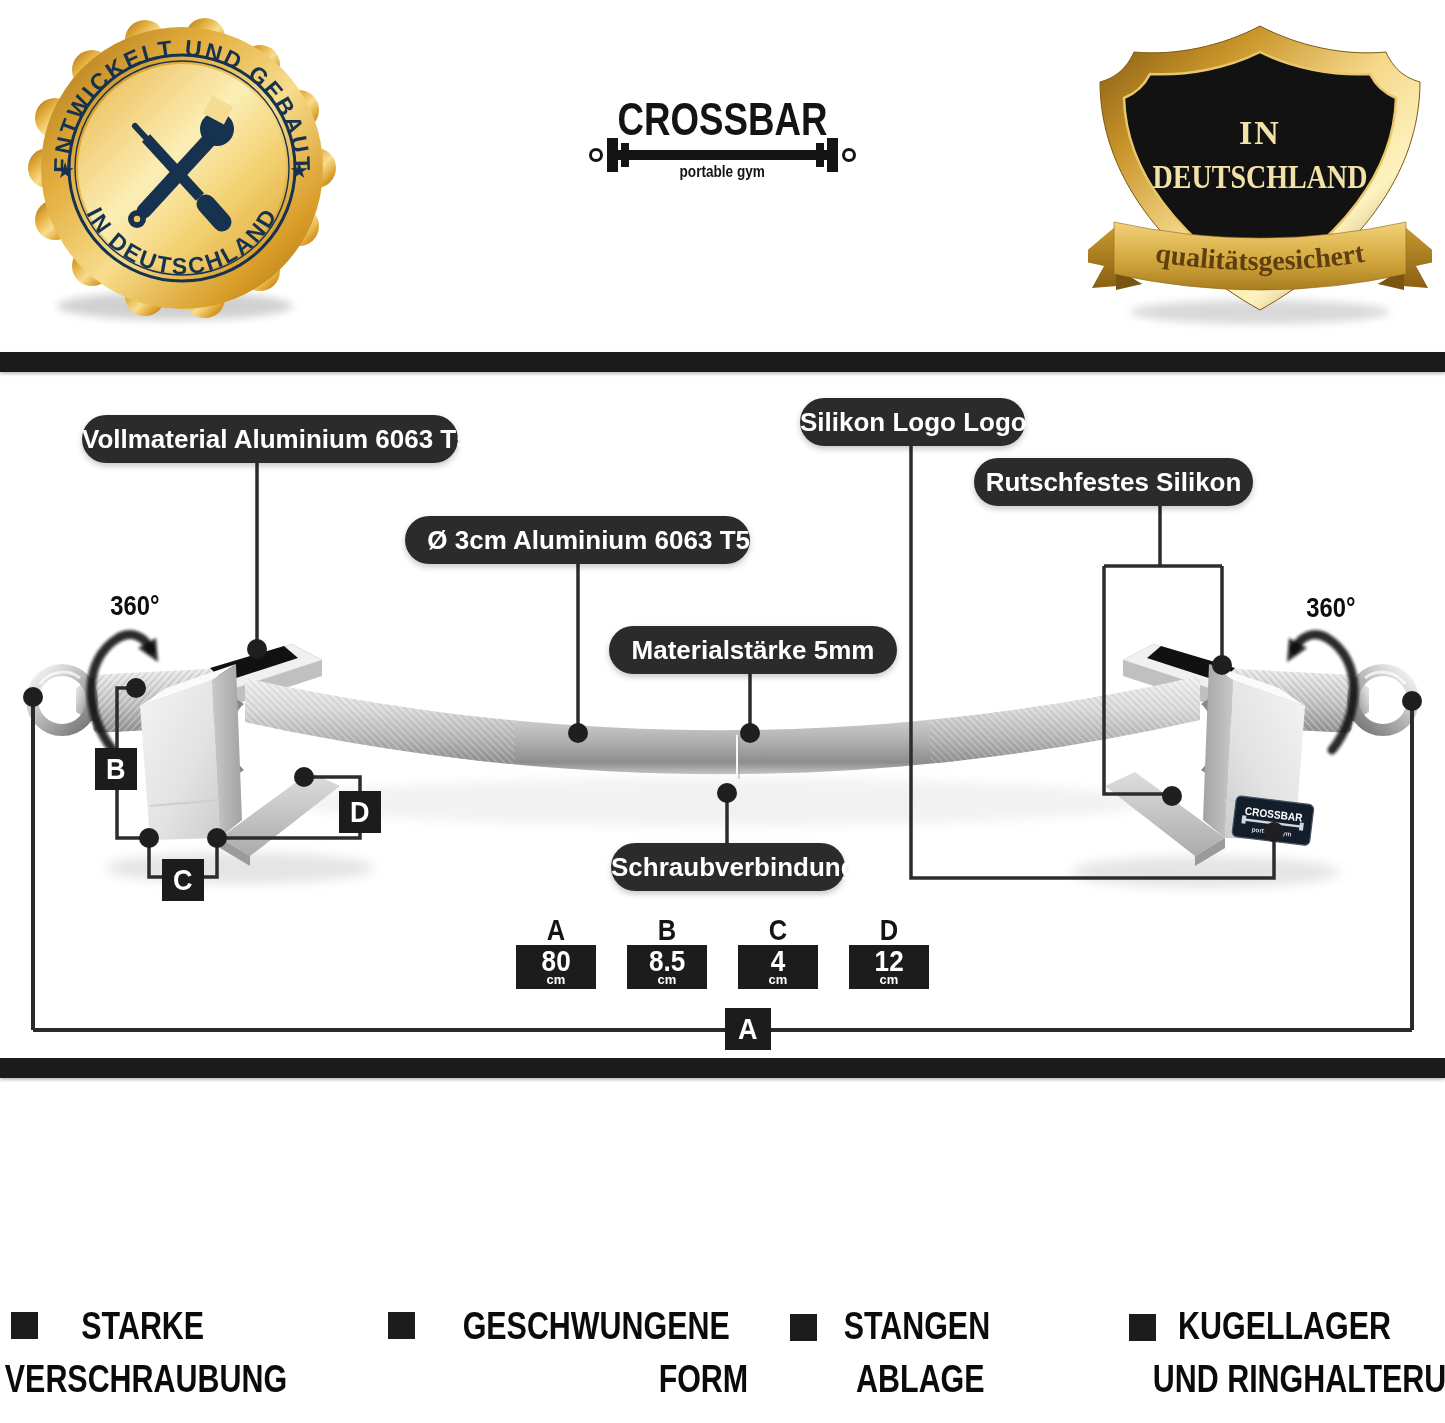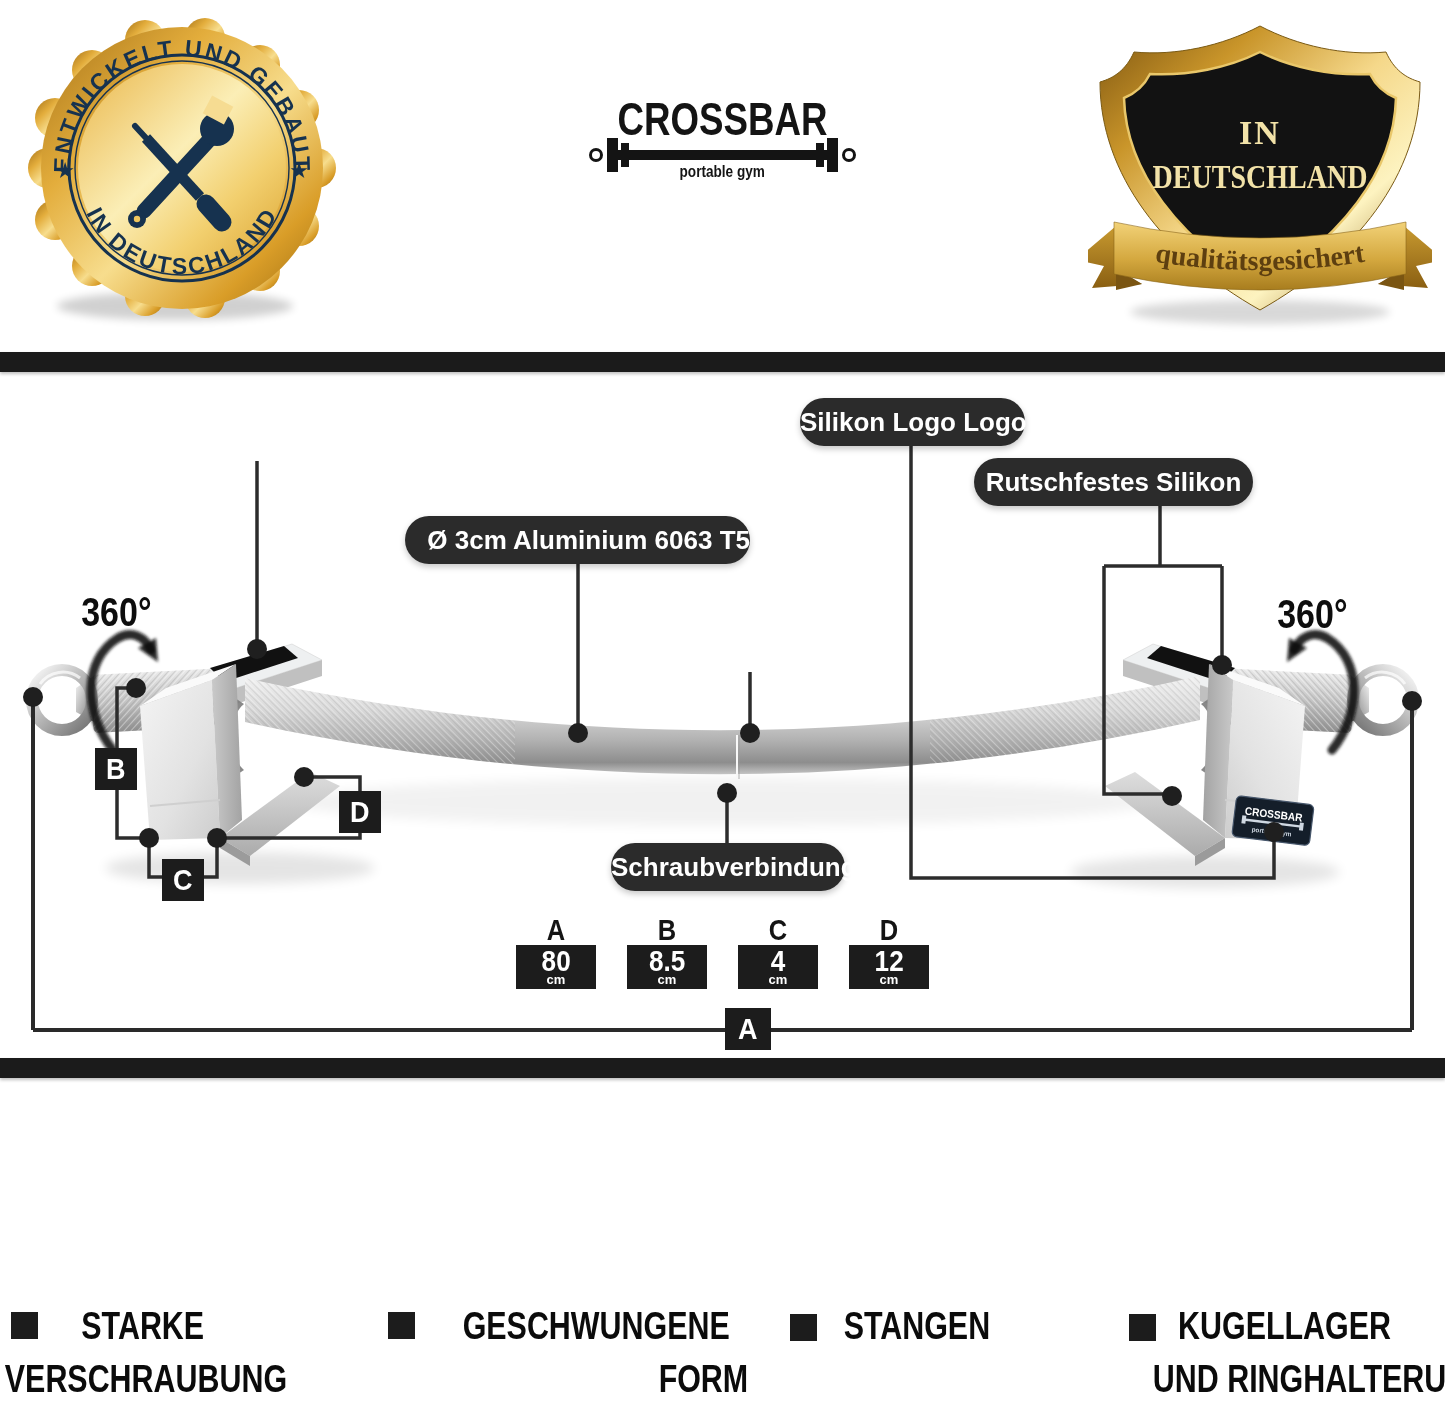--- a/index.html
+++ b/index.html
@@ -10,21 +10,21 @@
   
   .pill{position:absolute;height:48px;background:#2b2b2b;border-radius:26px;color:#fff;
         font-size:26px;font-weight:600;text-align:center;line-height:48px;white-space:nowrap;
         box-shadow:0 3px 6px rgba(0,0,0,.22);}
   
   .cond{white-space:nowrap;}
   .cond>span{display:inline-block;transform:scaleX(.78);transform-origin:center;white-space:nowrap;}
   .cond.cx85>span{transform:scaleX(.85);}
   .cond.cx9>span{transform:scaleX(.9);}
   
-  .rot{position:absolute;width:120px;font-size:40px;font-weight:700;color:#0d0d0d;}
+  .rot{position:absolute;width:120px;text-align:center;font-size:28px;font-weight:700;color:#0d0d0d;}
   
   .dimbox{position:absolute;width:42px;height:42px;background:#1c1c1c;color:#fff;
           font-size:30px;font-weight:700;text-align:center;line-height:42px;}
   
   .mcol{position:absolute;width:80px;text-align:center;}
   .mletter{font-size:30px;font-weight:700;color:#141414;line-height:26px;margin-bottom:2px;}
   .mbox{width:80px;height:44px;background:#1c1c1c;color:#fff;}
   .mval{font-size:29px;font-weight:700;line-height:30px;padding-top:1px;}
   .munit{font-size:13px;font-weight:700;line-height:12px;margin-top:-2px;}
   
@@ -342,21 +342,23 @@
       <circle cx="1172" cy="796" r="10"></circle>
         <circle cx="33" cy="697" r="10"></circle>
         <circle cx="1412" cy="701" r="10"></circle>
       <circle cx="136" cy="688" r="10"></circle>
         <circle cx="149" cy="838" r="10"></circle>
         <circle cx="217" cy="838" r="10"></circle>
       <circle cx="304" cy="777" r="10"></circle>
     </g>
   </svg>
 
+  <div class="pill" style="left:82px;top:415px;width:376px;">Vollmaterial Aluminium 6063 T5</div>
   <div class="pill" style="left:405px;top:516px;width:345px;text-align:right;">Ø 3cm Aluminium 6063 T5</div>
+  <div class="pill" style="left:609px;top:626px;width:288px;">Materialstärke 5mm</div>
   <div class="pill" style="left:611px;top:843px;width:234px;">Schraubverbindung</div>
   <div class="pill" style="left:800px;top:398px;width:225px;">Silikon Logo Logo</div>
   <div class="pill" style="left:974px;top:458px;width:279px;">Rutschfestes Silikon</div>
 
   <div class="rot cond cx85" style="left:75px;top:590px;"><span>360°</span></div>
   <div class="rot cond cx85" style="left:1271px;top:592px;"><span>360°</span></div>
 
   <div class="dimbox cond cx9" style="left:95px;top:748px;"><span>B</span></div>
   <div class="dimbox cond cx9" style="left:162px;top:859px;"><span>C</span></div>
   <div class="dimbox cond cx9" style="left:339px;top:791px;"><span>D</span></div>
@@ -394,18 +396,19 @@
   <div class="bullet" style="left:11px;top:1312px;"></div>
   <div class="feat-line cond" style="left:-37px;top:1306px;"><span>STARKE</span></div>
   <div class="feat-line cond" style="left:-35px;top:1359px;"><span>VERSCHRAUBUNG</span></div>
 
   <div class="bullet" style="left:388px;top:1312px;"></div>
   <div class="feat-line cond" style="left:416px;top:1306px;"><span>GESCHWUNGENE</span></div>
   <div class="feat-line cond" style="left:401px;top:1359px;text-align:right;"><span>FORM</span></div>
 
   <div class="bullet" style="left:790px;top:1314px;"></div>
   <div class="feat-line cond" style="left:737px;top:1306px;"><span>STANGEN</span></div>
+  <div class="feat-line cond" style="left:740px;top:1359px;"><span>ABLAGE</span></div>
 
   <div class="bullet" style="left:1129px;top:1314px;"></div>
   <div class="feat-line cond" style="left:1104px;top:1306px;"><span>KUGELLAGER</span></div>
   <div class="feat-line cond" style="left:1105px;top:1359px;"><span>UND RINGHALTERUNG</span></div>
 
 </div>
 
 </body></html>

